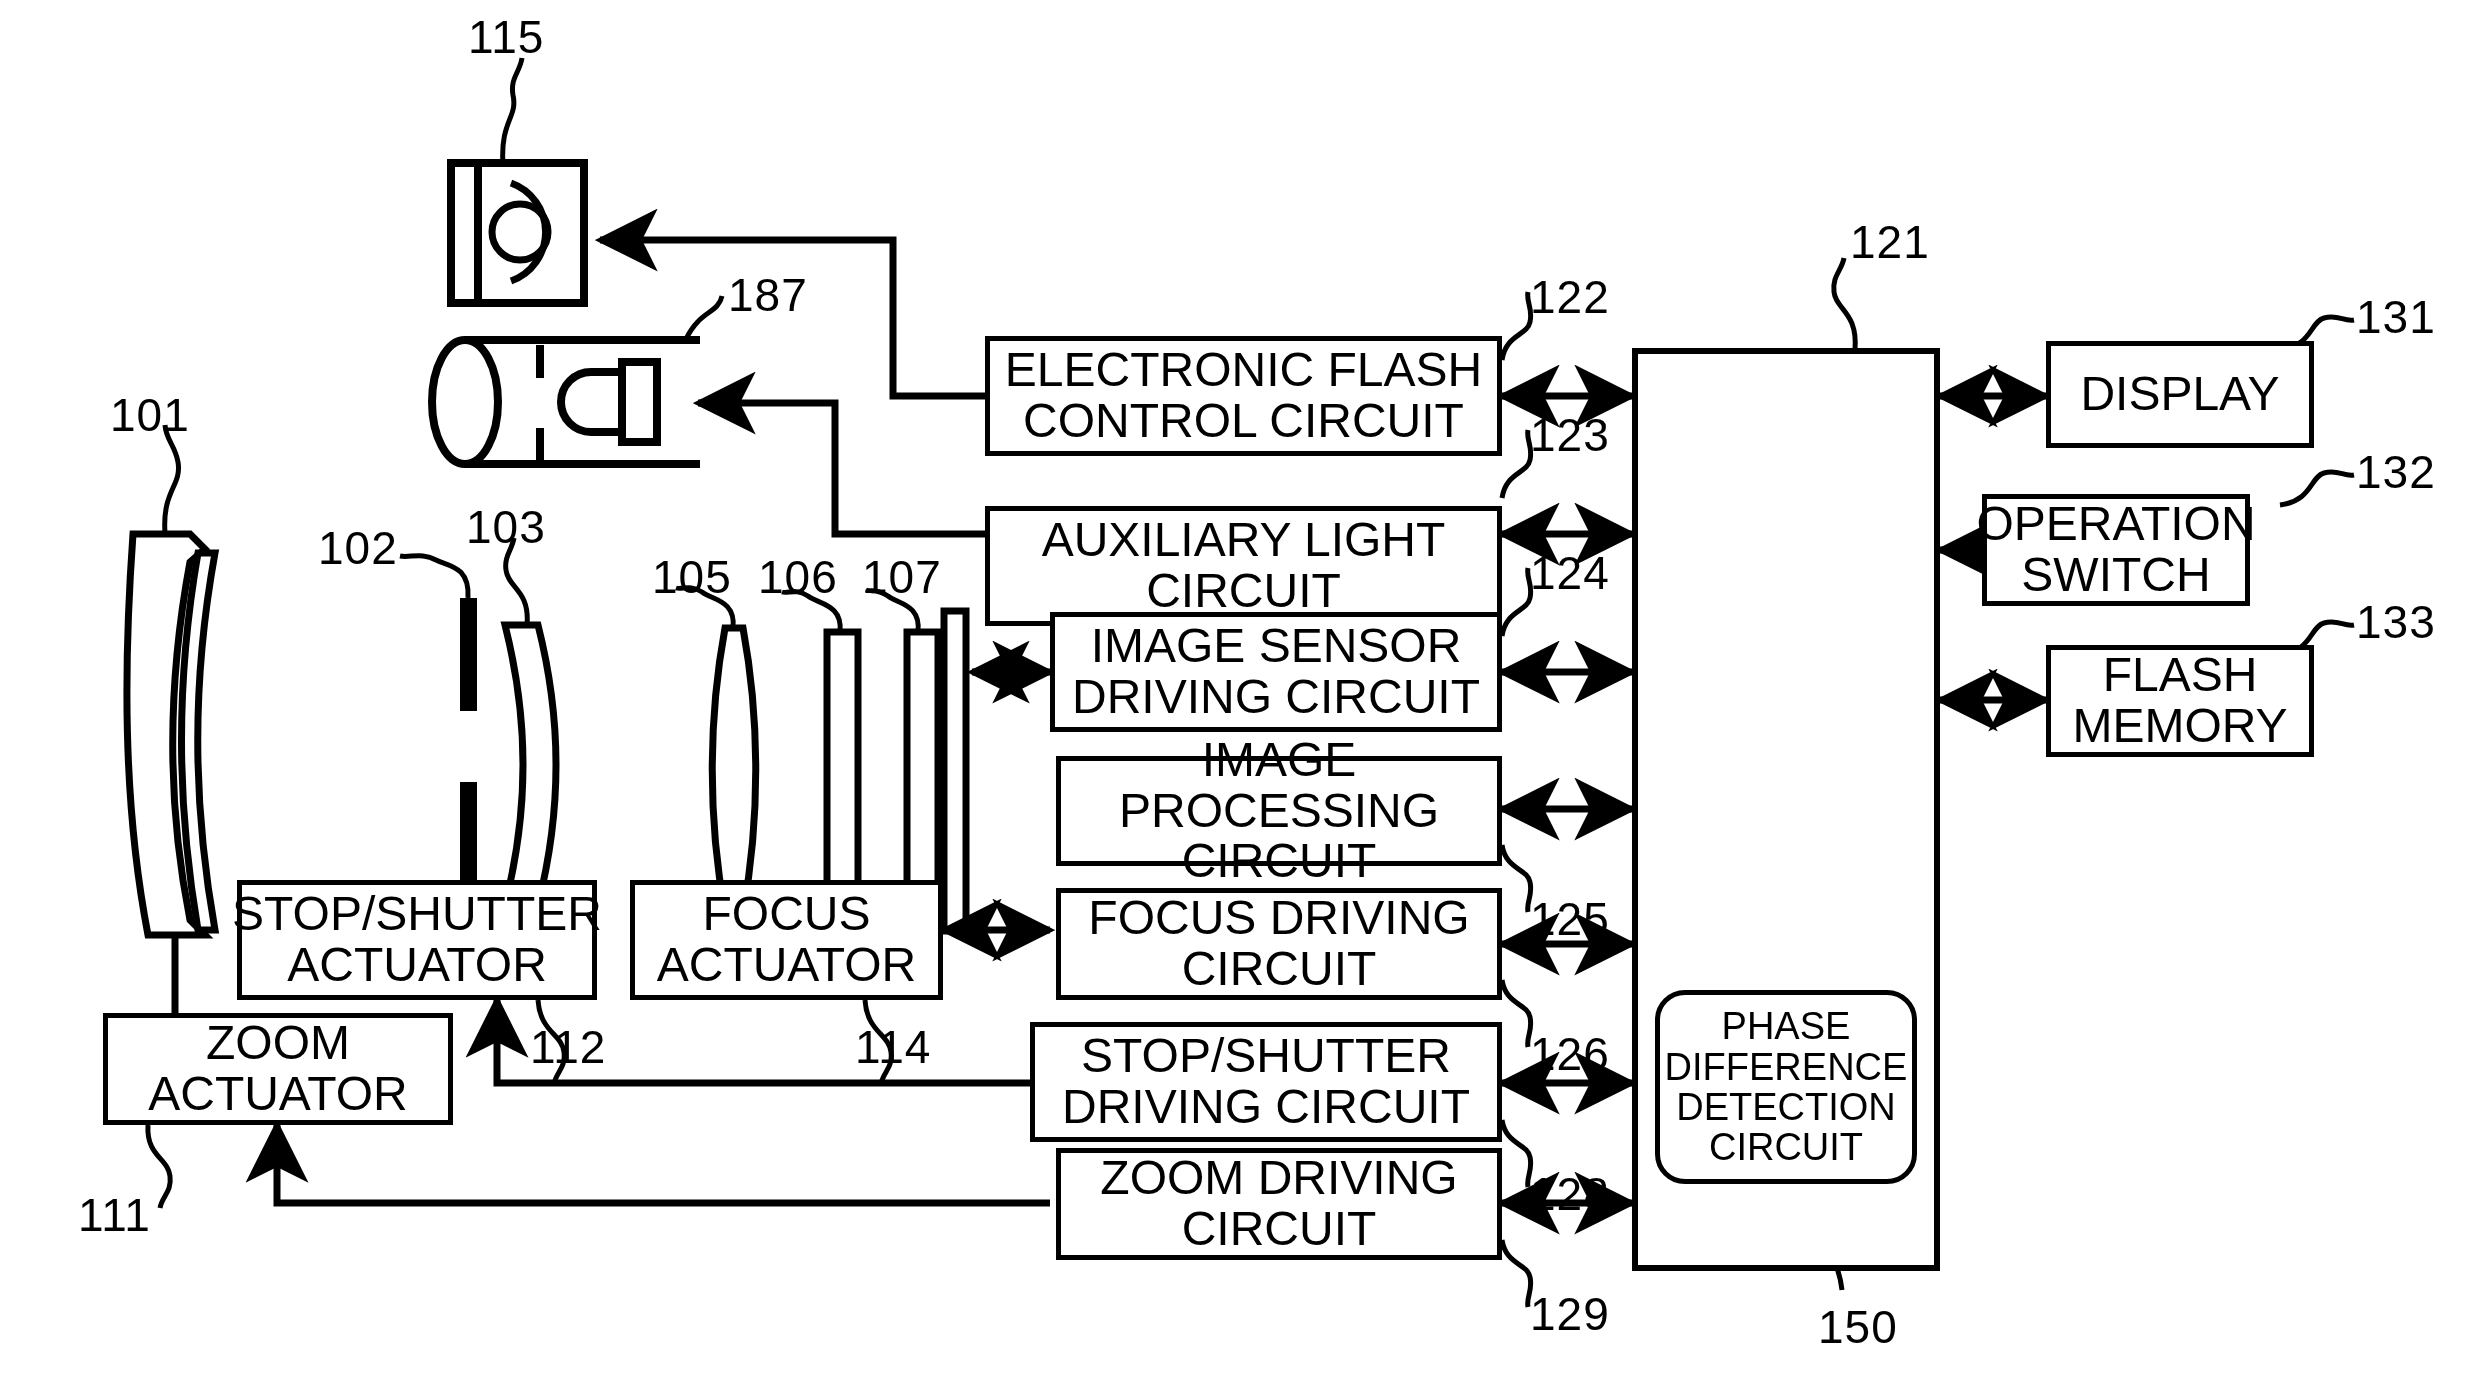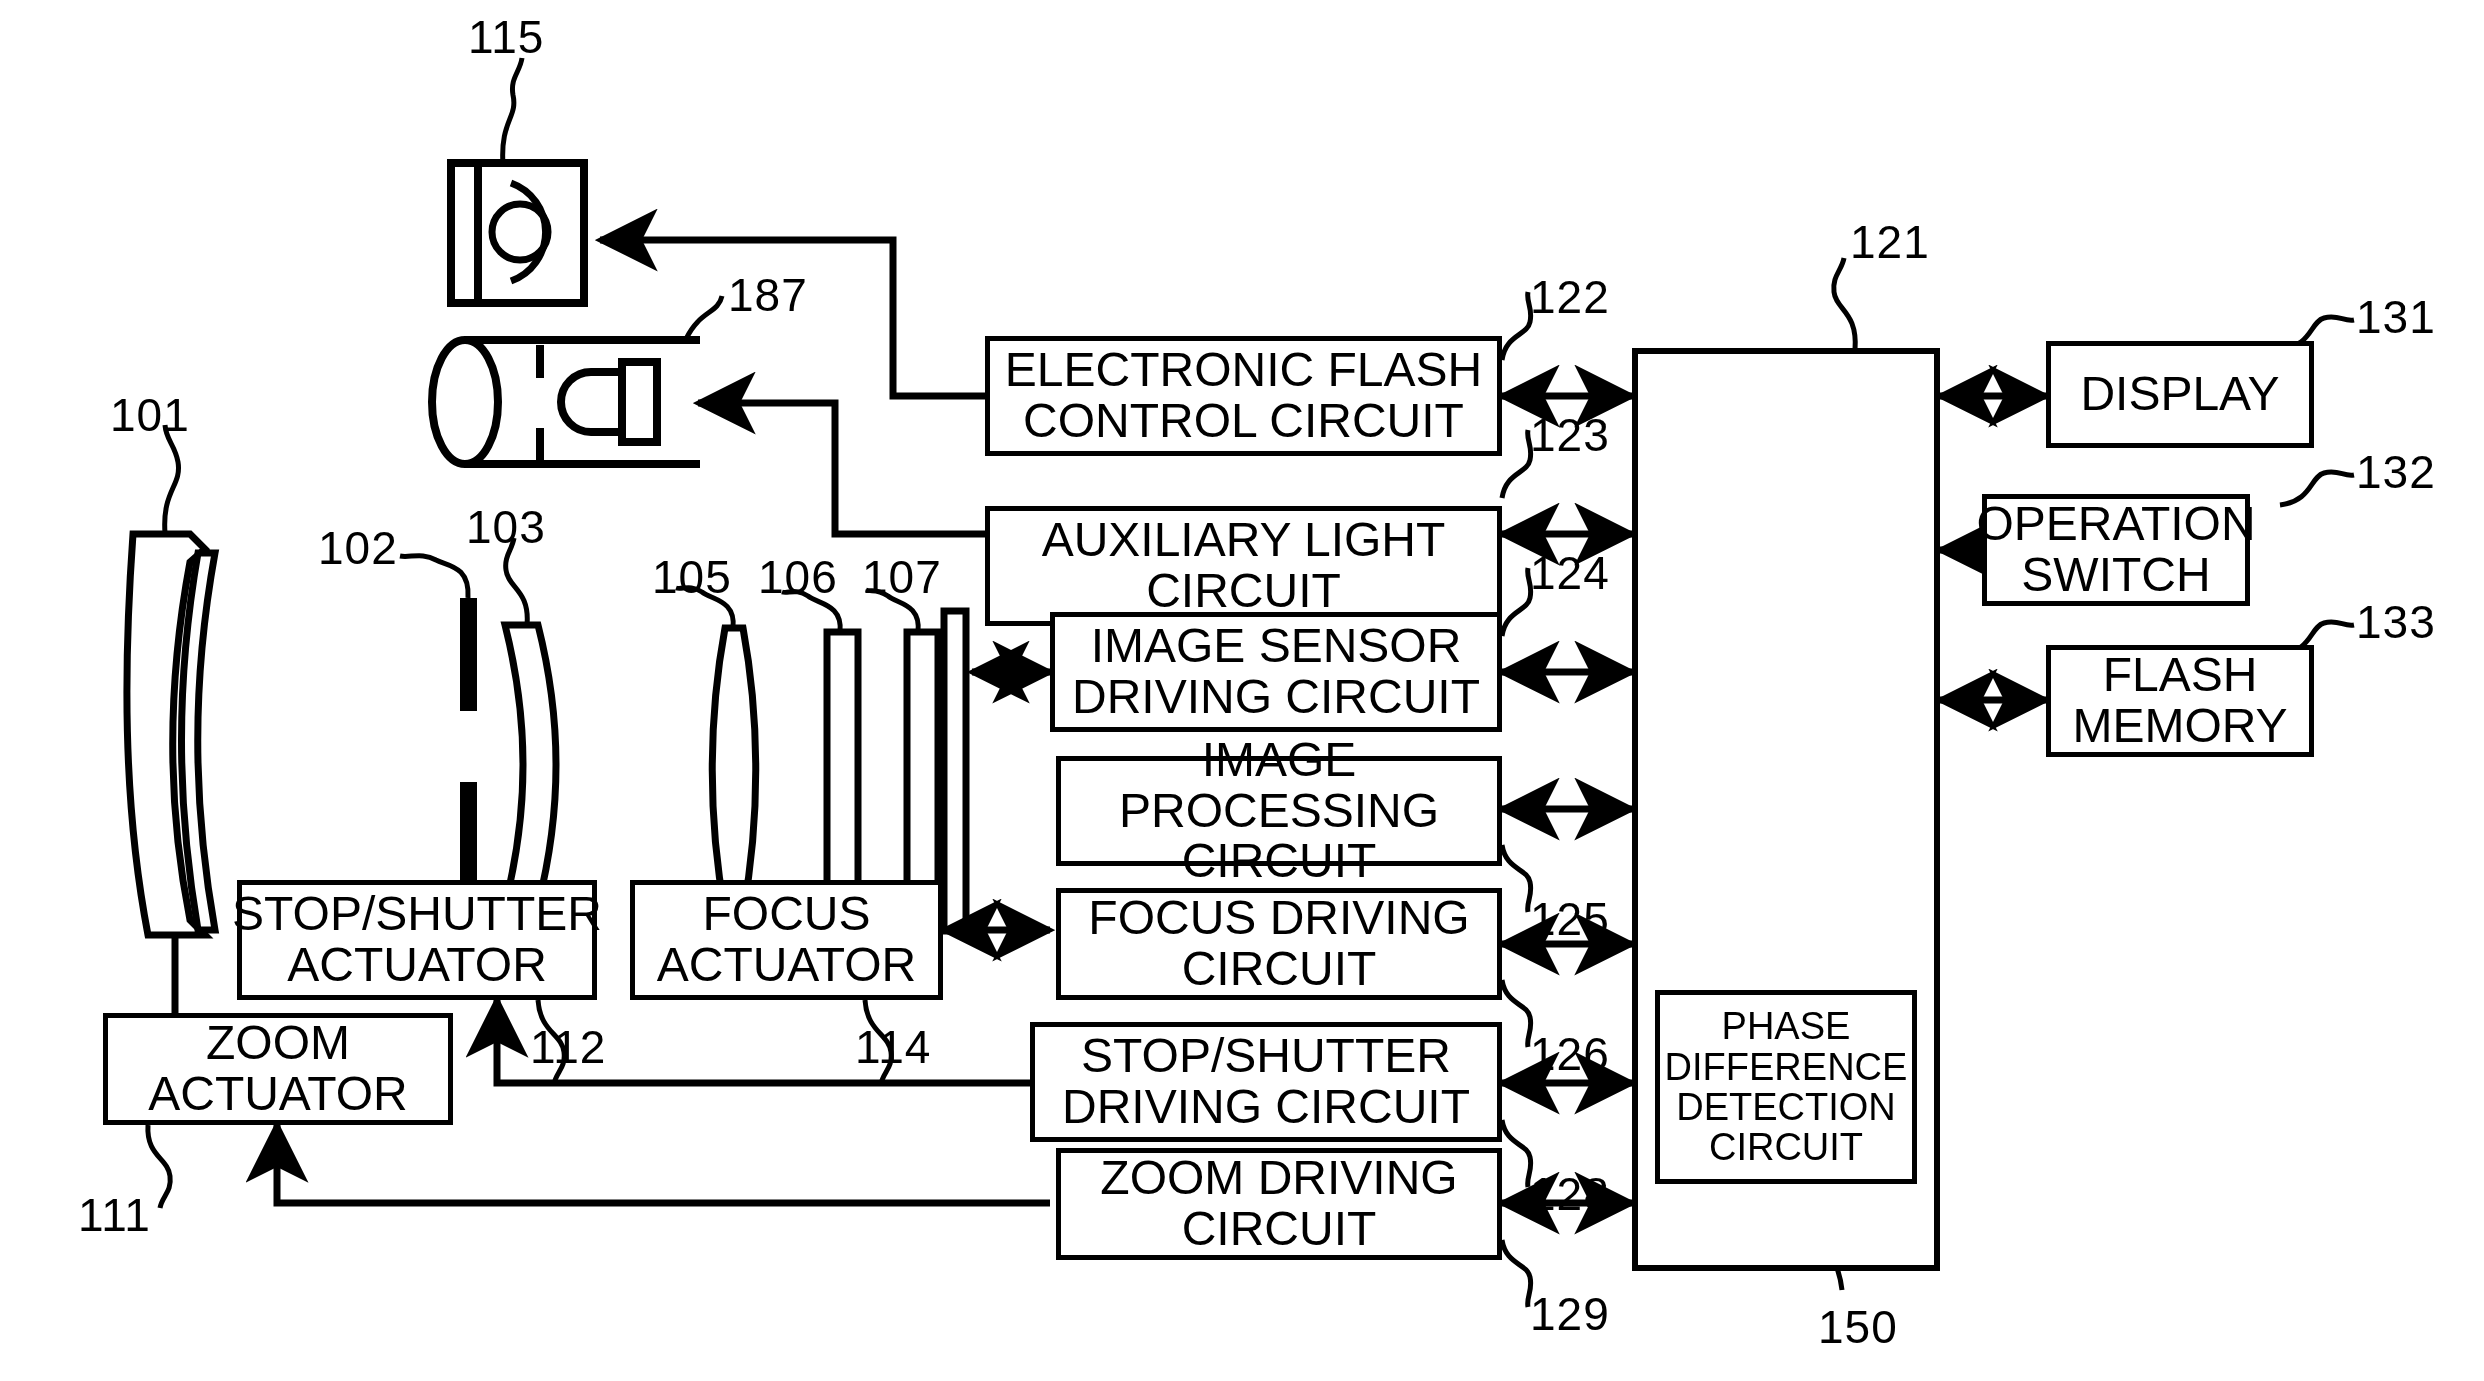--- a/index.html
+++ b/index.html
@@ -257,21 +257,21 @@
   <div class="blk" style="left:1030px; top:1022px; width:472px; height:120px;">STOP/SHUTTER
 DRIVING CIRCUIT</div>
 
   <div class="blk" style="left:1056px; top:1148px; width:446px; height:112px;">ZOOM DRIVING
 CIRCUIT</div>
 
   <div class="cpu" style="left:1632px; top:348px; width:308px; height:923px;">
     <div class="cpu-label" style="top:780px;">CPU</div>
   </div>
 
-  <div class="blk" style="left:1655px; top:990px; width:262px; height:194px; font-size:38px;">PHASE
+  <div class="blk" style="left:1655px; top:990px; width:262px; height:194px; font-size:38px;border-radius:30px;">PHASE
 DIFFERENCE
 DETECTION
 CIRCUIT</div>
 
   <div class="blk" style="left:2046px; top:341px; width:268px; height:107px;">DISPLAY</div>
 
   <div class="blk" style="left:1982px; top:494px; width:268px; height:112px;text-align:center;">OPERATION
 SWITCH</div>
 
   <div class="blk" style="left:2046px; top:645px; width:268px; height:112px;">FLASH

